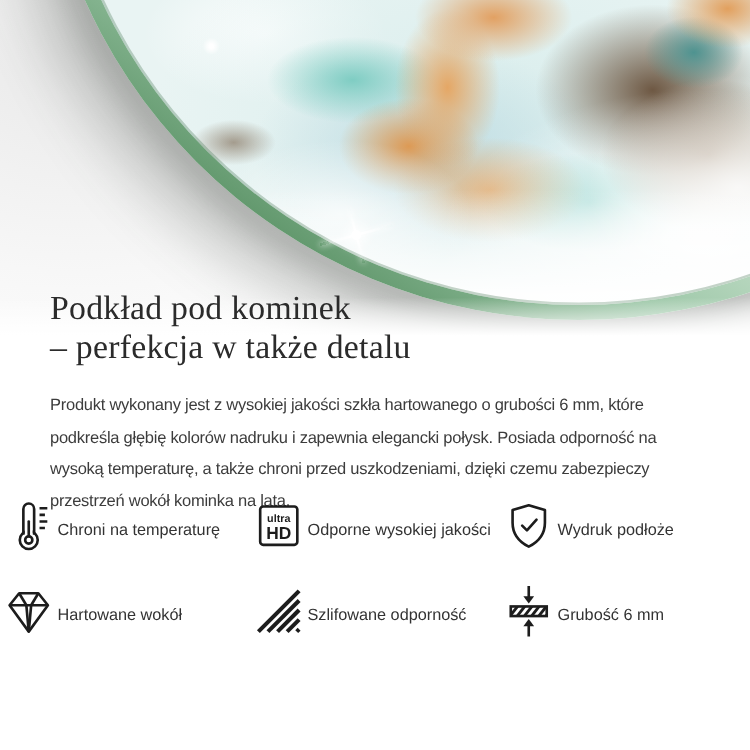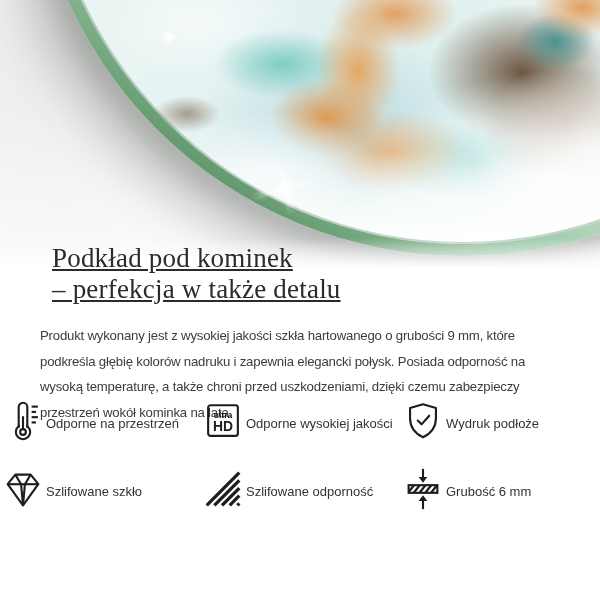--- a/index.html
+++ b/index.html
@@ -75,22 +75,22 @@
     background:linear-gradient(180deg, rgba(255,255,255,0), #fff 42%, #fff 58%, rgba(255,255,255,0));
     box-shadow:0 0 5px rgba(255,255,255,.95); }
   .sparkle-core { position:absolute; left:26px; top:26px; width:8px; height:8px;
     border-radius:50%; background:#fff; box-shadow:0 0 10px 4px rgba(255,255,255,.95); }
   .sparkle-small { position:absolute; left:162px; top:30px; width:14px; height:14px;
     background:radial-gradient(circle, #fff 18%, rgba(255,255,255,0) 70%); pointer-events:none; }
 
   
   .content { position:absolute; left:40px; top:231px; width:522px; }
   h1.title {
-    margin:12px; font-family:"Liberation Serif", serif; font-weight:400;
-    font-size:27px; line-height:31px; color:#2b2b2b; letter-spacing:.2px;text-decoration:underline;
+    margin:0; font-family:"Liberation Serif", serif; font-weight:400;
+    font-size:27px; line-height:31px; color:#2b2b2b; letter-spacing:.2px;
   }
   p.desc {
     margin:18px 0 0 0; font-size:13.2px; line-height:25.5px;
     letter-spacing:-.2px; color:#3c3c3c; width:522px;
   }
 
   
   .features {
     position:absolute; left:0; top:398px; width:600px;
     display:grid; grid-template-columns:repeat(3,1fr); row-gap:22px;
@@ -116,40 +116,40 @@
     <div class="sparkle-core"></div>
   </div>
   <div class="hero-bottom-fade"></div>
 </div>
 
 <div class="content">
   <h1 class="title">
     <span>Podkład pod kominek</span><br>
     <span>– perfekcja w także detalu</span>
   </h1>
-  <p class="desc">Produkt wykonany jest z wysokiej jakości szkła hartowanego o grubości 9 mm, które podkreśla głębię kolorów nadruku i zapewnia elegancki połysk. Posiada odporność na wysoką temperaturę, a także chroni przed uszkodzeniami, dzięki czemu zabezpieczy przestrzeń wokół kominka na lata.</p>
+  <p class="desc">Produkt wykonany jest z wysokiej jakości szkła hartowanego o grubości 6 mm, które podkreśla głębię kolorów nadruku i zapewnia elegancki połysk. Posiada odporność na wysoką temperaturę, a także chroni przed uszkodzeniami, dzięki czemu zabezpieczy przestrzeń wokół kominka na lata.</p>
 </div>
 
 <div class="features">
 
   <div class="feature">
     <div class="icon">
       <svg viewBox="0 0 48 48">
         <circle class="ico" cx="24" cy="35.5" r="7.5"></circle>
         <rect x="20.7" y="26" width="6.6" height="6" fill="#ffffff" stroke="none"></rect>
         <path class="ico" d="M19.5 31 V9.5 A4.5 4.5 0 0 1 28.5 9.5 V31"></path>
         <circle class="ico" cx="24" cy="35.5" r="3"></circle>
         <line class="ico ico-round" x1="24" y1="31.5" x2="24" y2="20"></line>
         <line class="ico" x1="33" y1="9" x2="39.5" y2="9"></line>
         <line class="ico" x1="33" y1="14.5" x2="37.5" y2="14.5"></line>
         <line class="ico" x1="33" y1="20" x2="39.5" y2="20"></line>
         <line class="ico" x1="33" y1="25.5" x2="37.5" y2="25.5"></line>
       </svg>
     </div>
-    <div class="feature-label">Odporne na przestrzeń</div>
+    <div class="feature-label">Chroni na temperaturę</div>
   </div>
 
   <div class="feature">
     <div class="icon">
       <svg viewBox="0 0 48 48">
         <rect class="ico" x="8.5" y="7.5" width="31" height="32" rx="2.5"></rect>
         <text x="24" y="20.5" text-anchor="middle" font-size="9" font-weight="600">ultra</text>
         <text x="24" y="34.5" text-anchor="middle" font-size="14.5" font-weight="700">HD</text>
       </svg>
     </div>
@@ -170,21 +170,21 @@
     <div class="icon">
       <svg viewBox="0 0 48 48">
         <path class="ico" stroke-linejoin="round" d="M8 19 L16 9 H32 L40 19 L24 41 Z"></path>
         <line class="ico" x1="8" y1="19" x2="40" y2="19"></line>
         <line class="ico" x1="16" y1="9" x2="22" y2="19"></line>
         <line class="ico" x1="32" y1="9" x2="26" y2="19"></line>
         <line class="ico" x1="22" y1="19" x2="24" y2="41"></line>
         <line class="ico" x1="26" y1="19" x2="24" y2="41"></line>
       </svg>
     </div>
-    <div class="feature-label">Szlifowane szkło</div>
+    <div class="feature-label">Hartowane wokół</div>
   </div>
 
   <div class="feature">
     <div class="icon">
       <svg viewBox="0 0 48 48">
         <g stroke="#1d1d1d" stroke-width="3.4">
           <line x1="7" y1="41" x2="41" y2="7"></line>
           <line x1="15" y1="41" x2="41" y2="15"></line>
           <line x1="23" y1="41" x2="41" y2="23"></line>
           <line x1="31" y1="41" x2="41" y2="31"></line>

